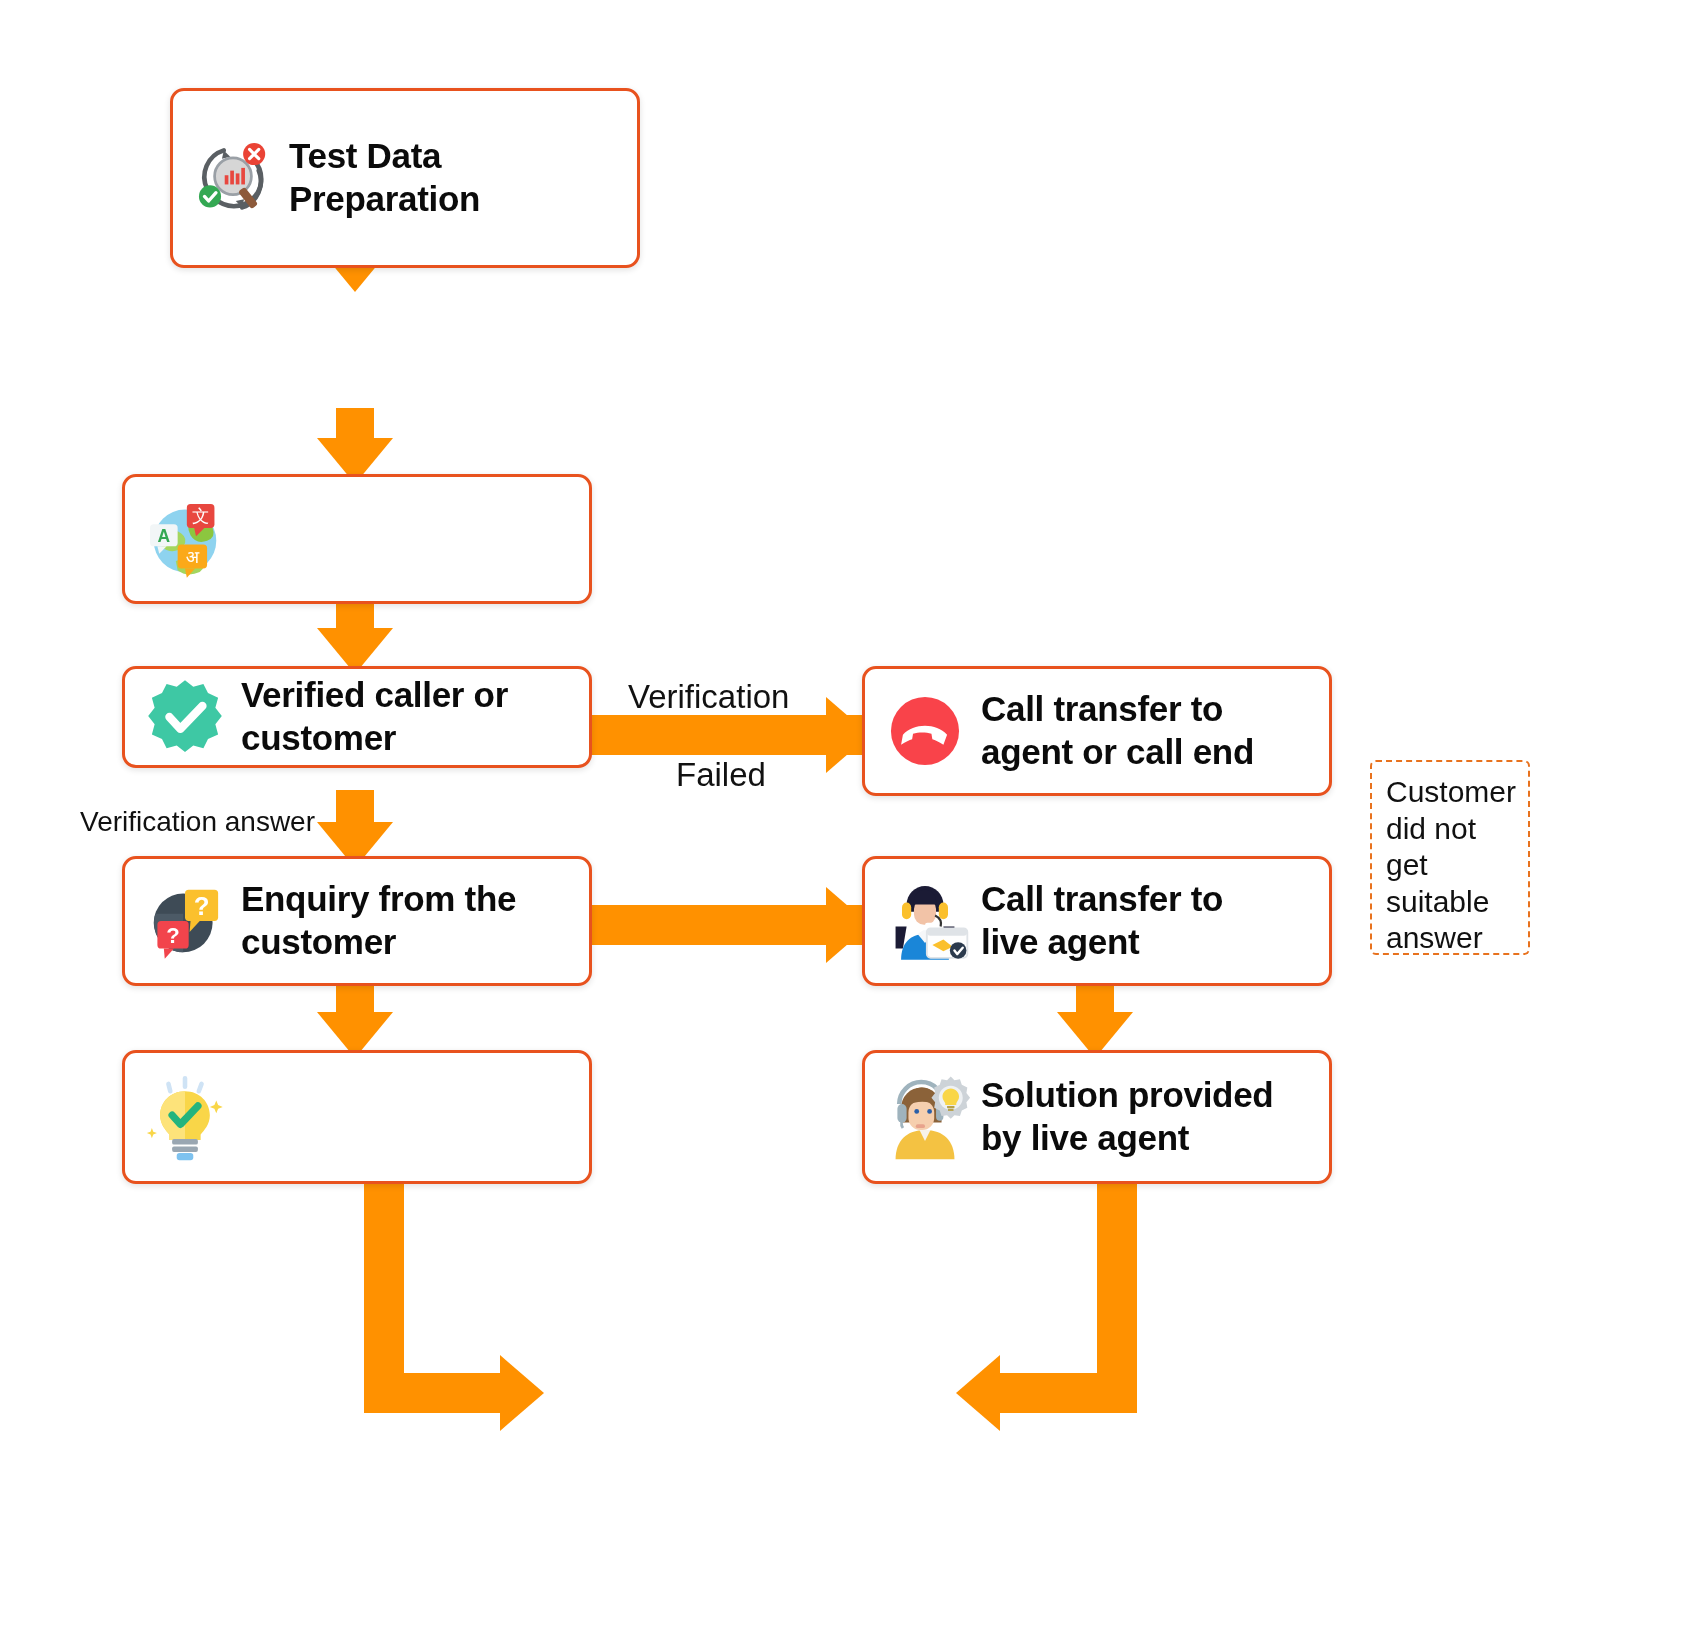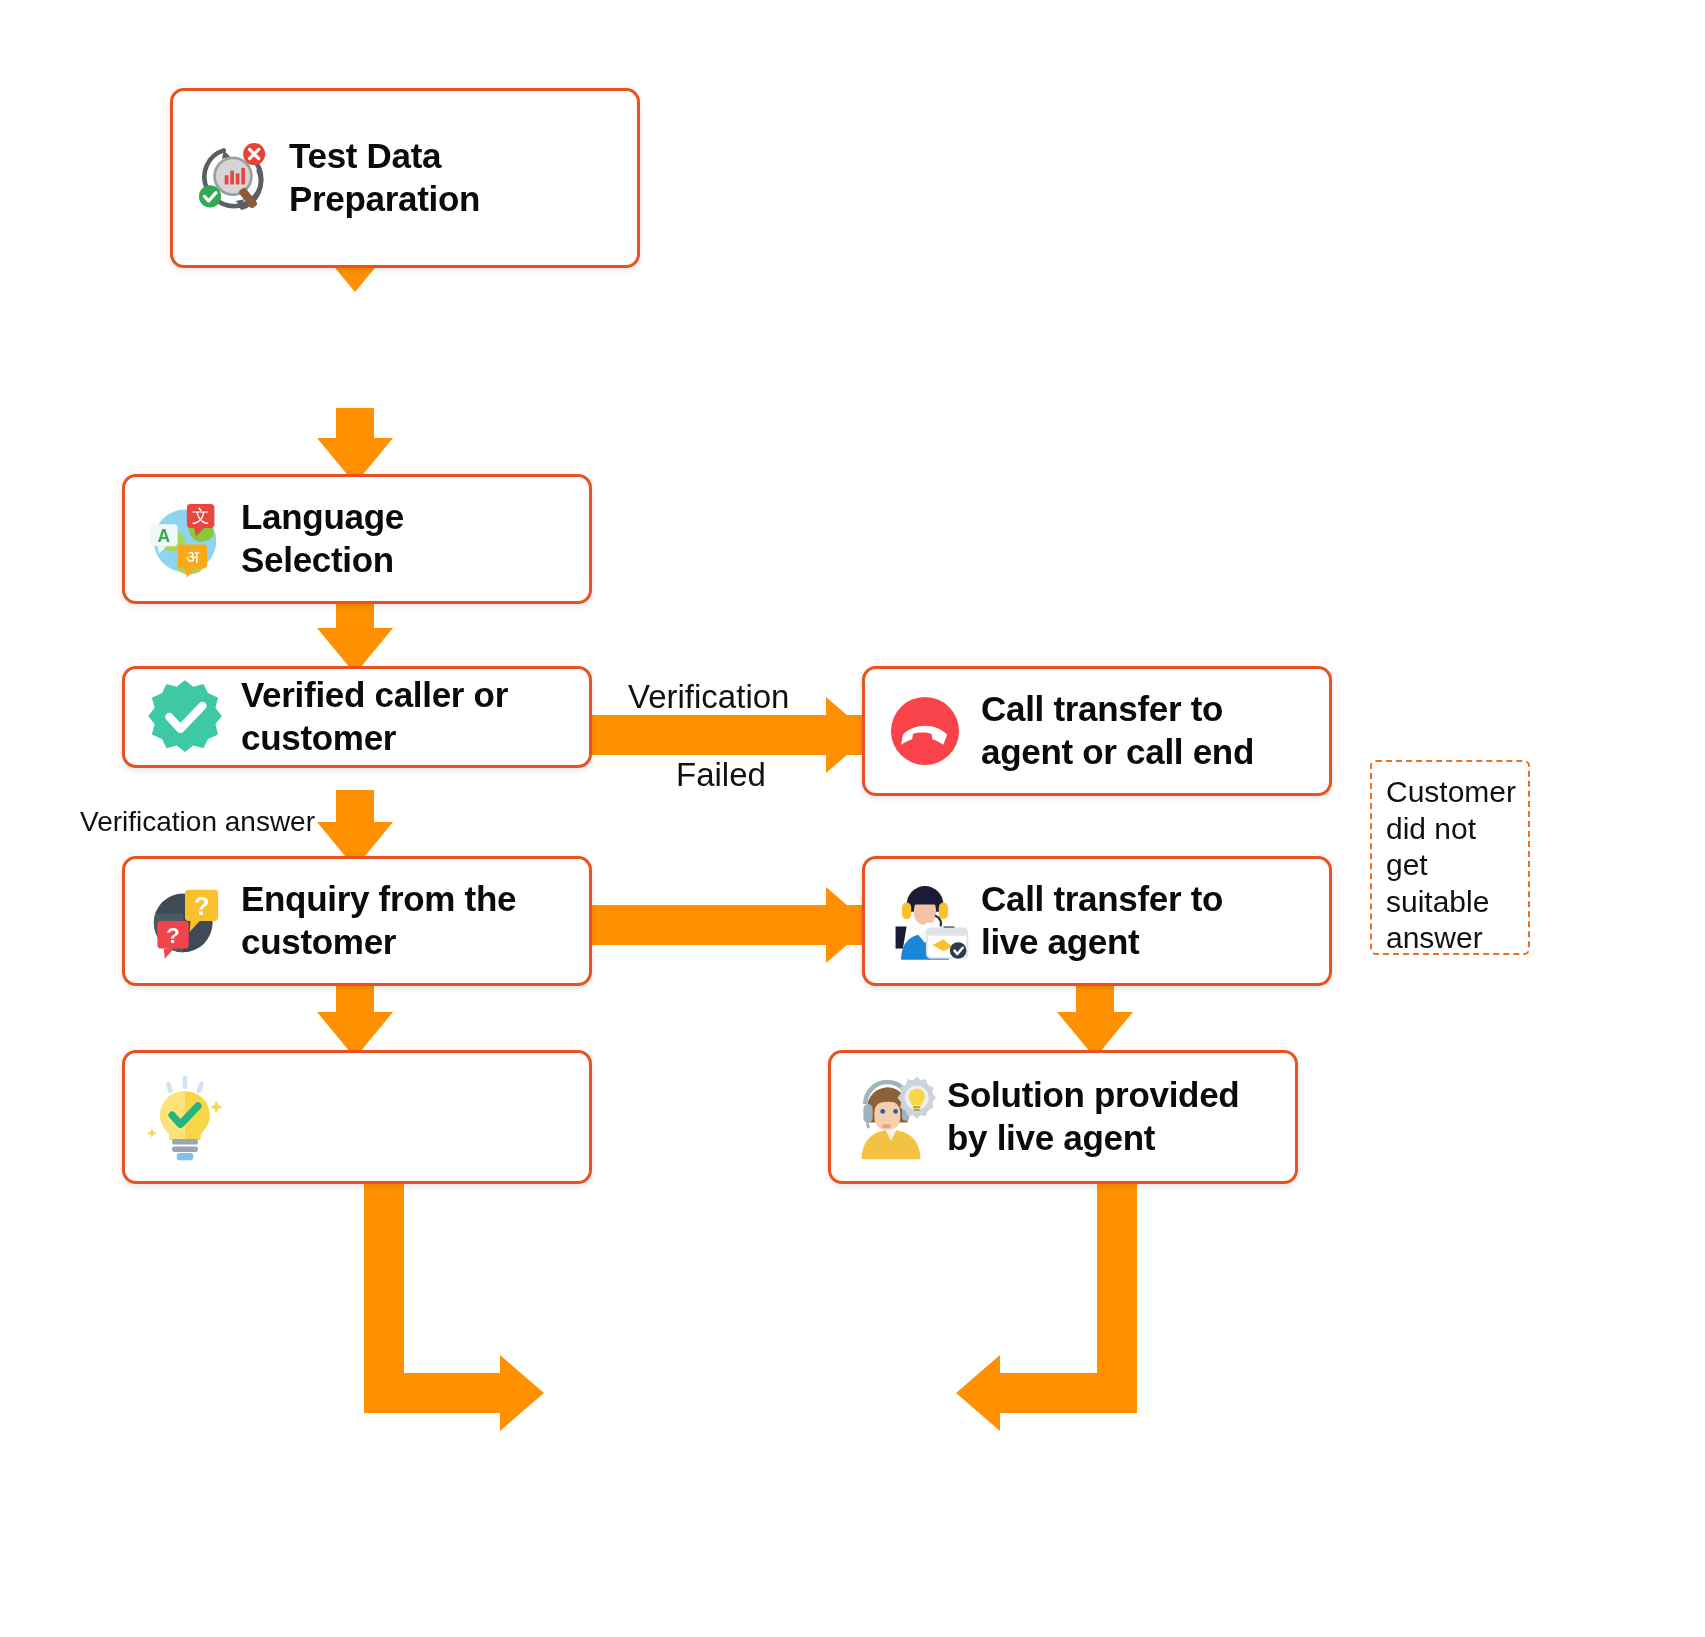--- a/index.html
+++ b/index.html
@@ -157,21 +157,20 @@
           <path d="M60 38 l2 9 l9 -9z" fill="#e8473f"></path>
           <text x="67" y="32" font-size="19" font-family="'DejaVu Sans',sans-serif" fill="#fff" text-anchor="middle">文</text>
         </g>
         <g>
           <rect x="42" y="56" width="32" height="26" rx="4" fill="#fba919"></rect>
           <path d="M50 82 l2 10 l9 -10z" fill="#fba919"></path>
           <text x="58" y="76" font-size="19" font-family="'DejaVu Sans',sans-serif" fill="#fff" text-anchor="middle">अ</text>
         </g>
       </svg>
     </span>
-    <span class="label">Language<br>Selection</span>
   </div>
 
   <div class="node" style="left:122px;top:666px;width:470px;height:102px;">
     <span class="ico">
       <svg viewBox="0 0 100 100">
         <path d="M50 10 l9 7 l11 -3 l5 10 l11 5 l-3 11 l7 9 l-7 9 l3 11 l-11 5 l-5 10 l-11 -3 l-9 7 l-9 -7 l-11 3 l-5 -10 l-11 -5 l3 -11 l-7 -9 l7 -9 l-3 -11 l11 -5 l5 -10 l11 3z" fill="#3ec8a4"></path>
         <path d="M33 50 l12 13 l24 -25" fill="none" stroke="#fff" stroke-width="9" stroke-linecap="round" stroke-linejoin="round"></path>
       </svg>
     </span>
     <span class="label">Verified caller or<br>customer</span>
@@ -236,21 +235,21 @@
         <rect x="36" y="74" width="28" height="6" rx="2" fill="#9aa7b2"></rect>
         <rect x="36" y="82" width="28" height="6" rx="2" fill="#9aa7b2"></rect>
         <rect x="41" y="89" width="18" height="8" rx="3" fill="#7ec2ef"></rect>
         <path d="M36 48 l9 10 l19 -20" stroke="#24b47e" stroke-width="8" fill="none" stroke-linecap="round" stroke-linejoin="round"></path>
         <path d="M84 32 l2 5 l5 2 l-5 2 l-2 5 l-2 -5 l-5 -2 l5 -2z" fill="#f9d648"></path>
         <path d="M14 62 l1.5 4 l4 1.5 l-4 1.5 l-1.5 4 l-1.5 -4 l-4 -1.5 l4 -1.5z" fill="#f9d648"></path>
       </svg>
     </span>
   </div>
 
-  <div class="node" style="left:828px;top:1050px;width:470px;height:134px;">
+  <div class="node" style="left:862px;top:1050px;width:470px;height:134px;">
     <span class="ico">
       <svg viewBox="0 0 100 100">
         <path d="M24 40 a22 22 0 0 1 44 0 l0 16 l-44 0z" fill="#8b6239"></path>
         <rect x="32" y="32" width="28" height="32" rx="13" fill="#f6cfae"></rect>
         <path d="M31 34 a16 16 0 0 1 32 0 l0 4 c-8 -6 -24 -6 -32 0z" fill="#8b6239"></path>
         <rect x="20" y="36" width="10" height="20" rx="5" fill="#9fb3bd"></rect>
         <rect x="62" y="36" width="8" height="18" rx="4" fill="#9fb3bd"></rect>
         <path d="M22 36 a24 24 0 0 1 48 0" fill="none" stroke="#9fb3bd" stroke-width="5"></path>
         <path d="M28 50 q-6 6 -2 12" stroke="#9fb3bd" stroke-width="3" fill="none"></path>
         <rect x="40" y="58" width="10" height="4" rx="2" fill="#e8a38c"></rect>

